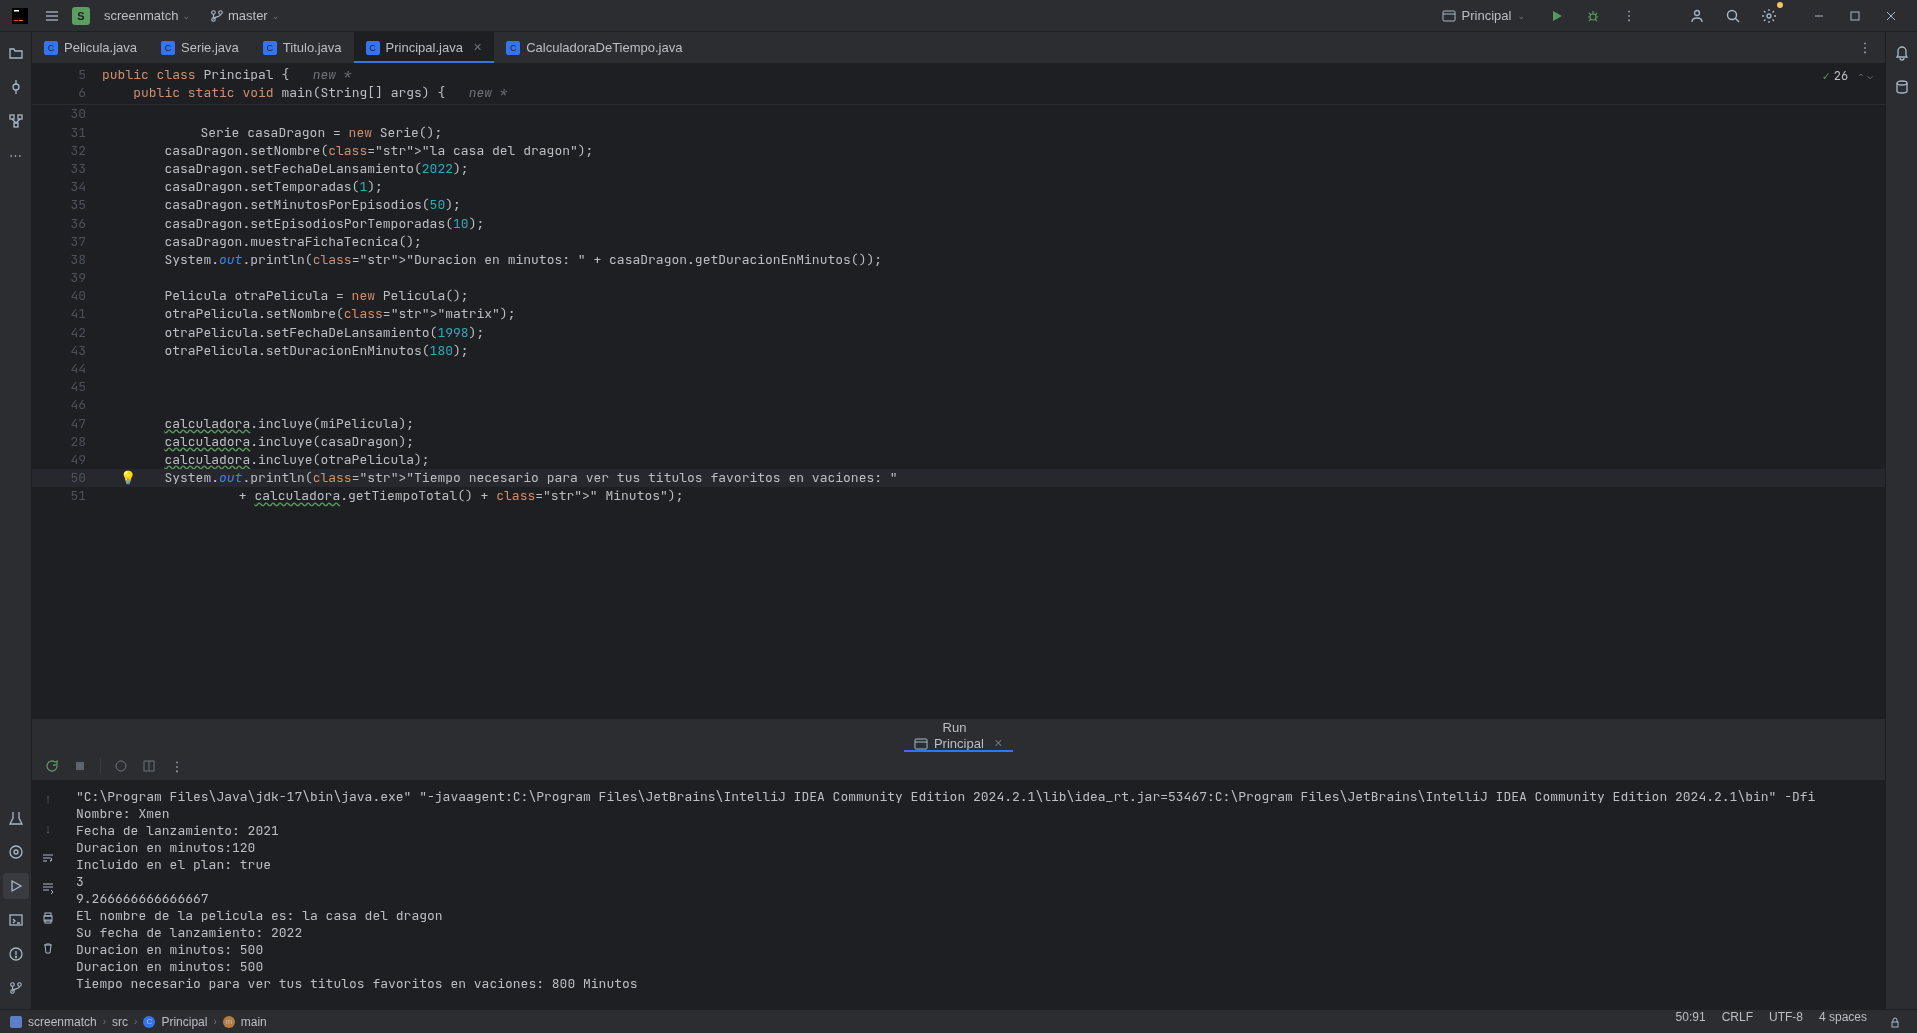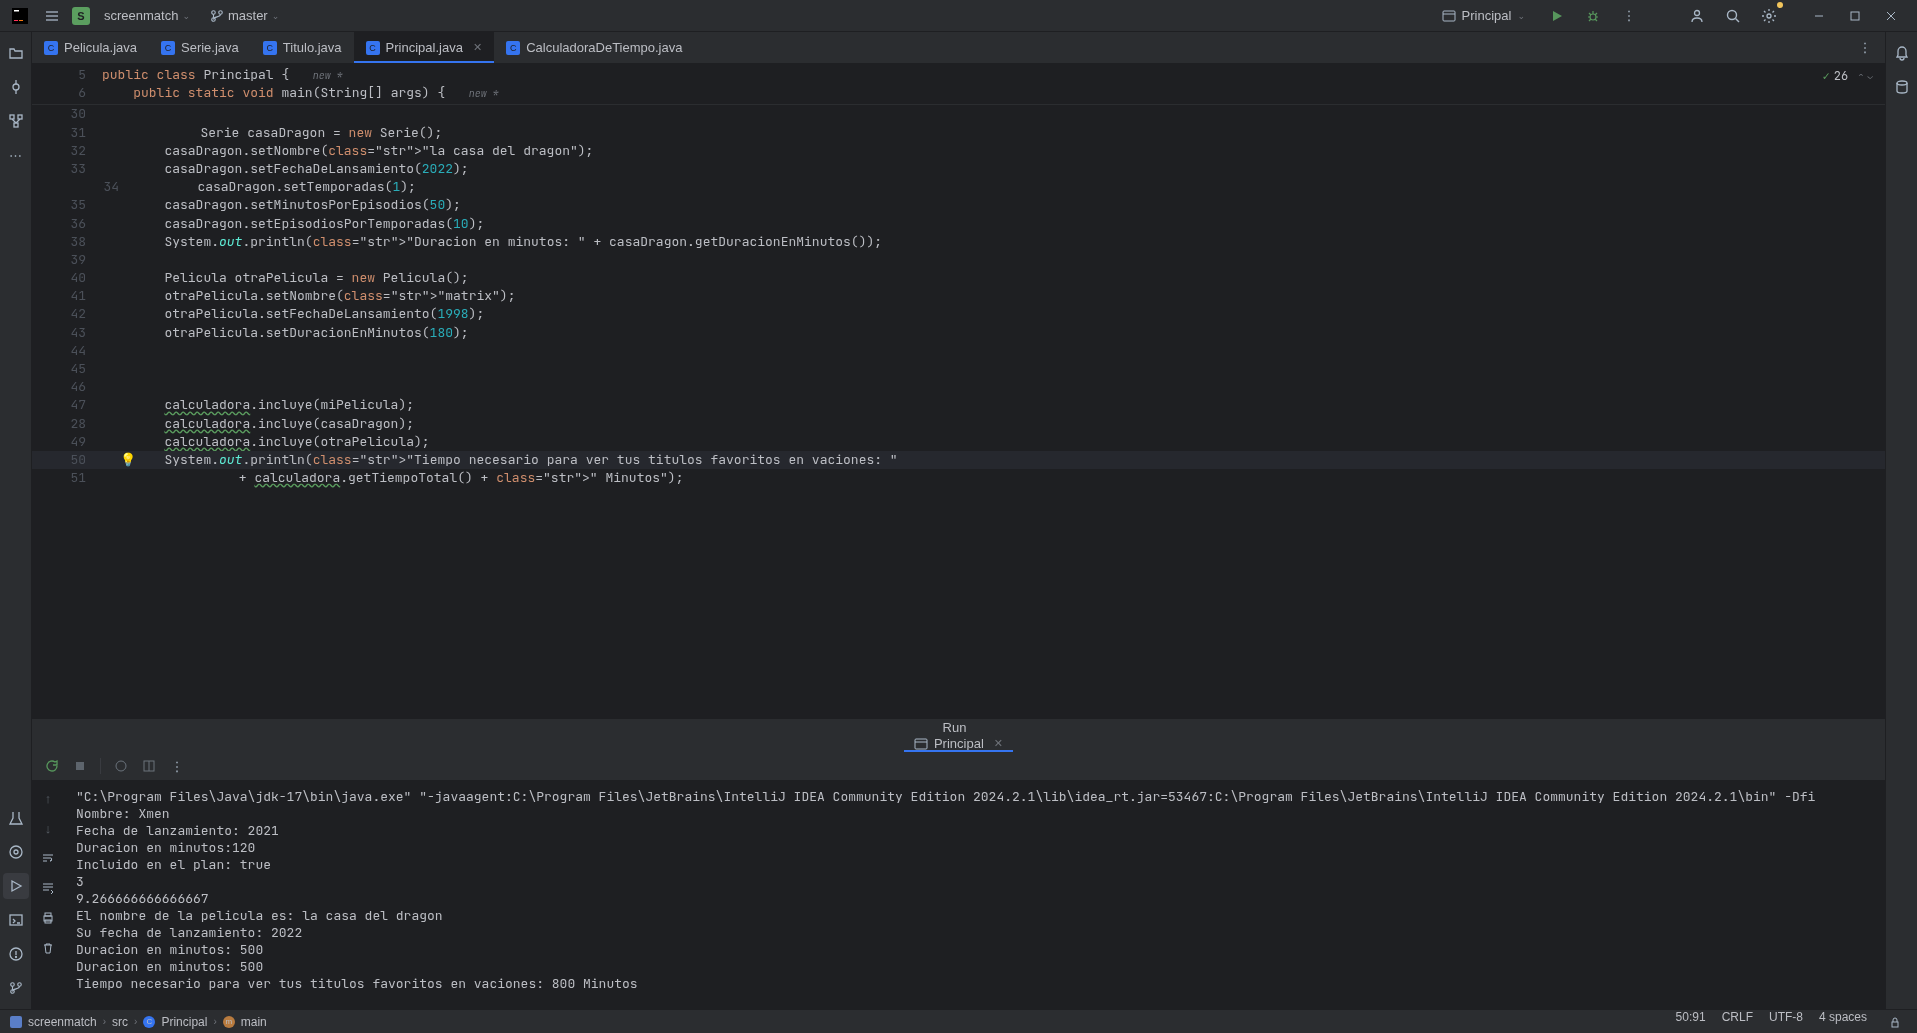--- a/index.html
+++ b/index.html
@@ -152,21 +152,21 @@
       color: #4b5059;
       user-select: none;
       flex-shrink: 0;
     }
     .code-content { white-space: pre; }
     .code-scroll { flex: 1; overflow: auto; background: #1e1f22; }
     .current-line { background: #26282e; }
     .kw { color: #cf8e6d; }
     .num { color: #2aacb8; }
     .method { color: #bcbec4; }
-    .field { color: #5eead4; font-style: italic; }
+    .field { color: #3b82f6; font-style: italic; }
     .typo { text-decoration: underline wavy #5b9e5f; text-decoration-skip-ink: none; }
     
     .run-panel {
       height: 290px;
       display: flex;
       flex-direction: column;
       border-top: 1px solid #2b2d30;
     }
     .run-tabs {
       height: 32px;
@@ -233,21 +233,21 @@
       font-size: 12px;
       border-top: 1px solid #1e1f22;
     }
     .breadcrumb { display: flex; align-items: center; gap: 6px; }
     .breadcrumb-sep { color: #6f737a; font-size: 10px; }
     .status-right { margin-left: auto; display: flex; gap: 16px; }
     .folder-icon-sm { width: 12px; height: 12px; background: #5a7ec7; border-radius: 2px; display: inline-block; }
     .class-icon-sm { width: 12px; height: 12px; background: #3574f0; border-radius: 50%; display: inline-flex; align-items: center; justify-content: center; font-size: 8px; }
     .method-icon-sm { width: 12px; height: 12px; background: #b87b3f; border-radius: 50%; display: inline-flex; align-items: center; justify-content: center; font-size: 8px; }
     .gutter-bulb { color: #f2c55c; position: absolute; left: 88px; }
-    .hint { color: #6f737a; font-style: italic; font-size: 10px; }
+    .hint { color: #6f737a; font-style: italic; font-size: 13px; }
   </style>
 </head>
 <body>
 
 <div class="titlebar">
   <div class="titlebar-left">
     <div class="icon-btn">
       <svg width="16" height="16" viewBox="0 0 16 16">
           <rect width="16" height="16" fill="#000"></rect>
           <rect x="2" y="2" width="5" height="1.5" fill="#fff"></rect>
@@ -470,31 +470,35 @@
             <div class="code-content">        Serie casaDragon = <span class="kw">new</span> Serie();</div>
           </div>
           <div class="code-line" style="position: relative;">
             <div class="gutter">32</div>
             <div class="code-content">        casaDragon.setNombre(<span <span="" class="kw">class</span>="str"&gt;"la casa del dragon");</div>
           </div>
           <div class="code-line" style="position: relative;">
             <div class="gutter">33</div>
             <div class="code-content">        casaDragon.setFechaDeLansamiento(<span class="num">2022</span>);</div>
           </div>
-          <div class="code-line" style="position: relative; padding-left: 33px;">
+          <div class="code-line" style="position: relative;">
             <div class="gutter">34</div>
             <div class="code-content">        casaDragon.setTemporadas(<span class="num">1</span>);</div>
           </div>
           <div class="code-line" style="position: relative;">
             <div class="gutter">35</div>
             <div class="code-content">        casaDragon.setMinutosPorEpisodios(<span class="num">50</span>);</div>
           </div>
           <div class="code-line" style="position: relative;">
             <div class="gutter">36</div>
             <div class="code-content">        casaDragon.setEpisodiosPorTemporadas(<span class="num">10</span>);</div>
+          </div>
+          <div class="code-line" style="position: relative;">
+            <div class="gutter">37</div>
+            <div class="code-content">        casaDragon.muestraFichaTecnica();</div>
           </div>
           <div class="code-line" style="position: relative;">
             <div class="gutter">38</div>
             <div class="code-content">        System.<span class="field">out</span>.println(<span <span="" class="kw">class</span>="str"&gt;"Duracion en minutos: " + casaDragon.getDuracionEnMinutos());</div>
           </div>
           <div class="code-line" style="position: relative;">
             <div class="gutter">39</div>
             <div class="code-content"></div>
           </div>
           <div class="code-line" style="position: relative;">

